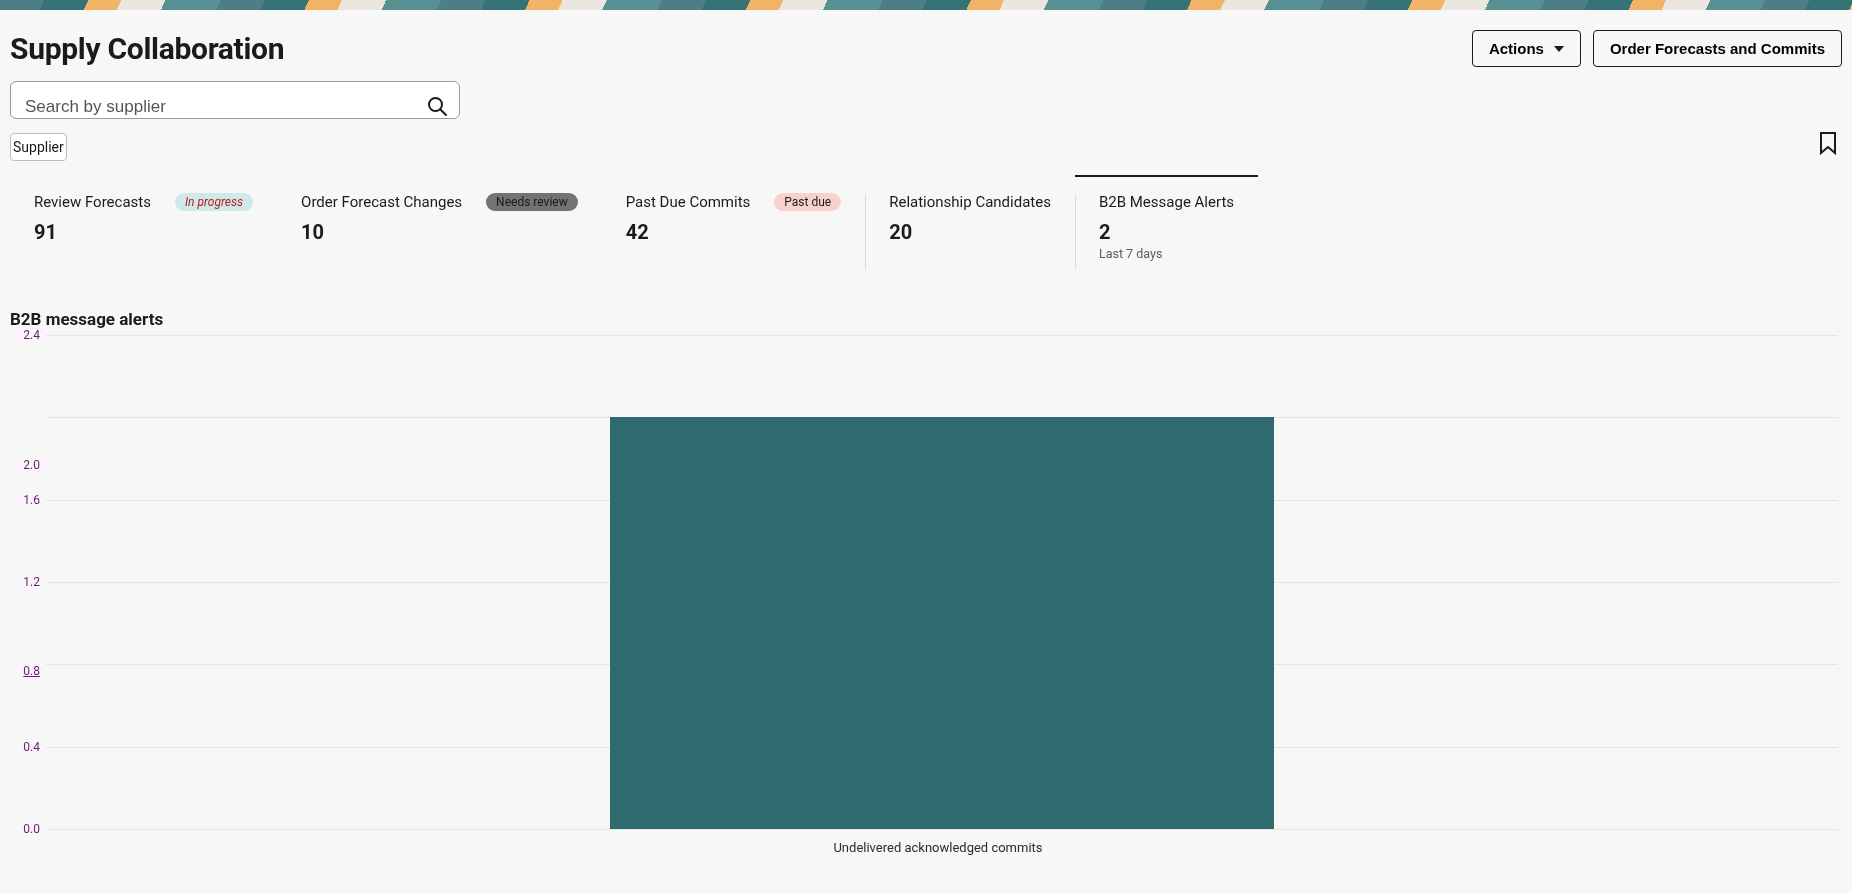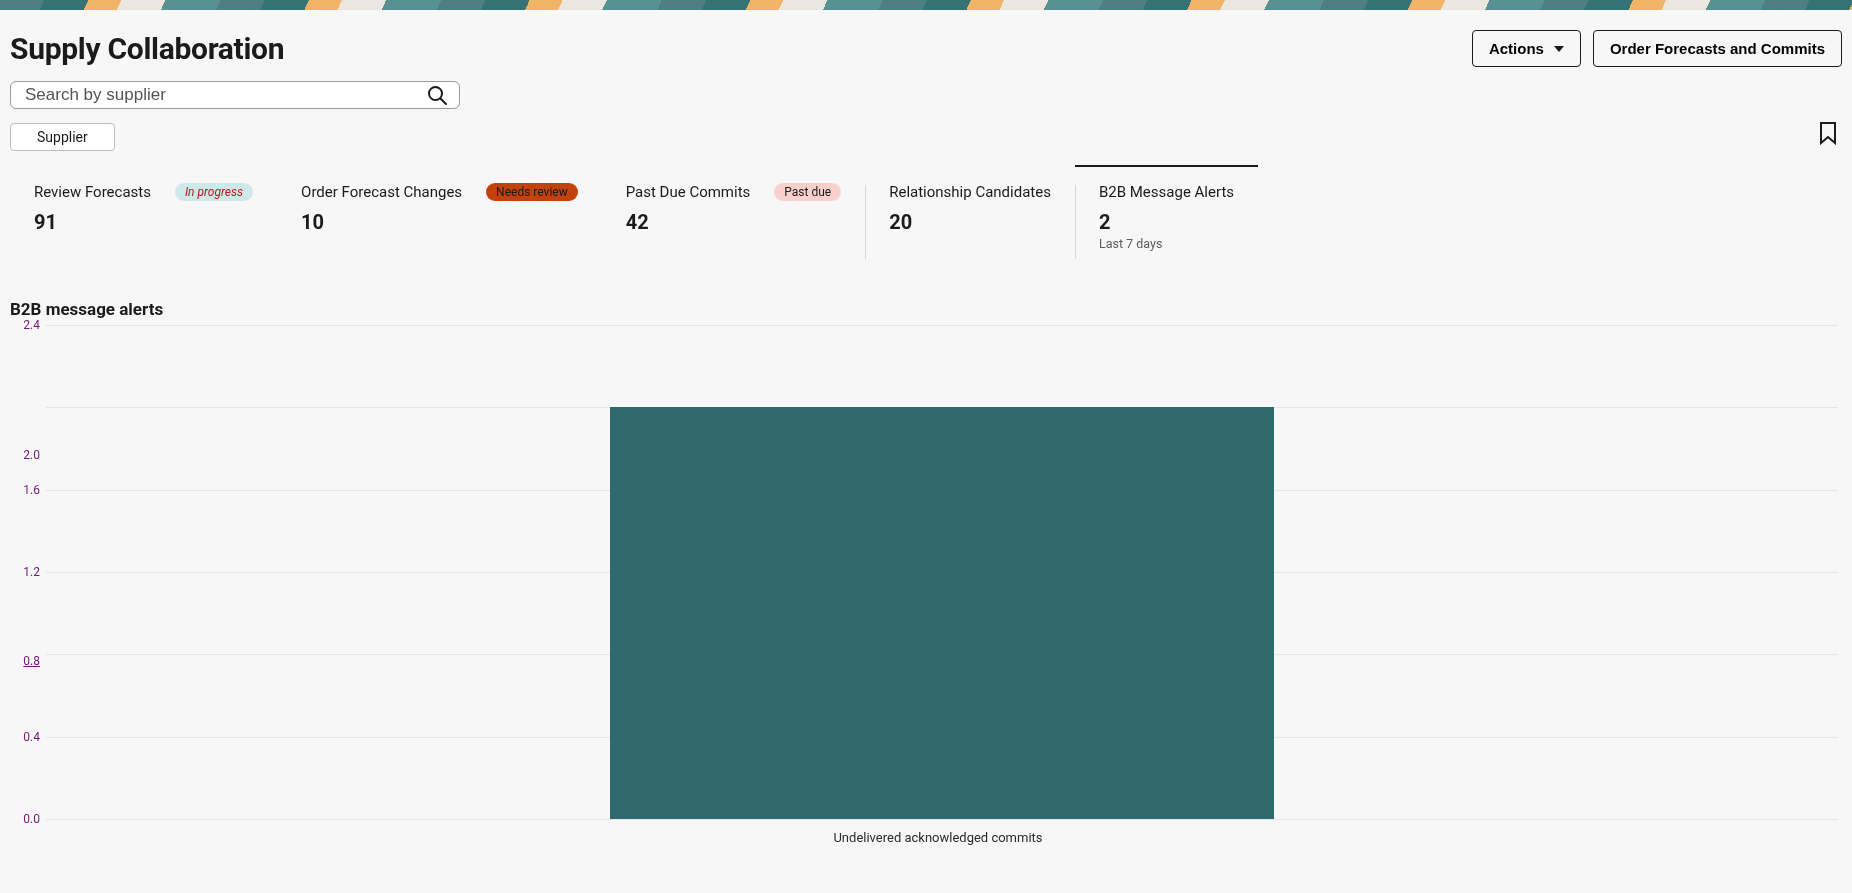--- a/index.html
+++ b/index.html
@@ -55,44 +55,44 @@
   }
   .btn .caret {
     width: 0; height: 0;
     border-left: 5px solid transparent;
     border-right: 5px solid transparent;
     border-top: 6px solid #1b1b1b;
   }
   .search-wrap {
     margin-top: 14px;
     display: inline-flex;
-    align-items: center;
+    align-items: flex-end;
     width: 450px;
     border: 1px solid #9a9a9a;
     border-radius: 6px;
     background: #fff;
     padding: 0 10px 0 12px;
-    height: 28px;
+    height: 38px;
   }
   .search-wrap input {
     flex: 1;
     border: none;
     outline: none;
     font-size: 17px;
     background: transparent;
     color: #555;
   }
   .search-wrap input::placeholder { color: #555; }
   .search-icon svg { display:block; }
   .chip {
     display: inline-block;
     margin-top: 14px;
     border: 1px solid #bdbdbd;
     border-radius: 4px;
-    padding: 5px 26px;
+    padding: 5px 2px;
     font-size: 14px;
     background: #fff;
     cursor: pointer;
   }
   .bookmark-row {
     display: flex;
     justify-content: flex-end;
     margin-top: -30px;
     padding-right: 4px;
   }
@@ -129,21 +129,21 @@
     font-weight: 400;
     color: #1b1b1b;
   }
   .badge {
     font-size: 12px;
     padding: 2px 10px;
     border-radius: 999px;
     white-space: nowrap;
   }
   .badge.progress { background: #cfe8ea; color: #b91c1c; font-style: italic; }
-  .badge.review   { background: #c2410c; color: #1b1b1b; }
+  .badge.review   { background: #737373; color: #1b1b1b; }
   .badge.pastdue  { background: #f8d1cc; color: #1b1b1b; }
   .card .value {
     font-size: 20px;
     font-weight: 700;
     margin-top: 9px;
   }
   .card .sub {
     font-size: 12.5px;
     color: #5c5c5c;
     margin-top: 2px;

